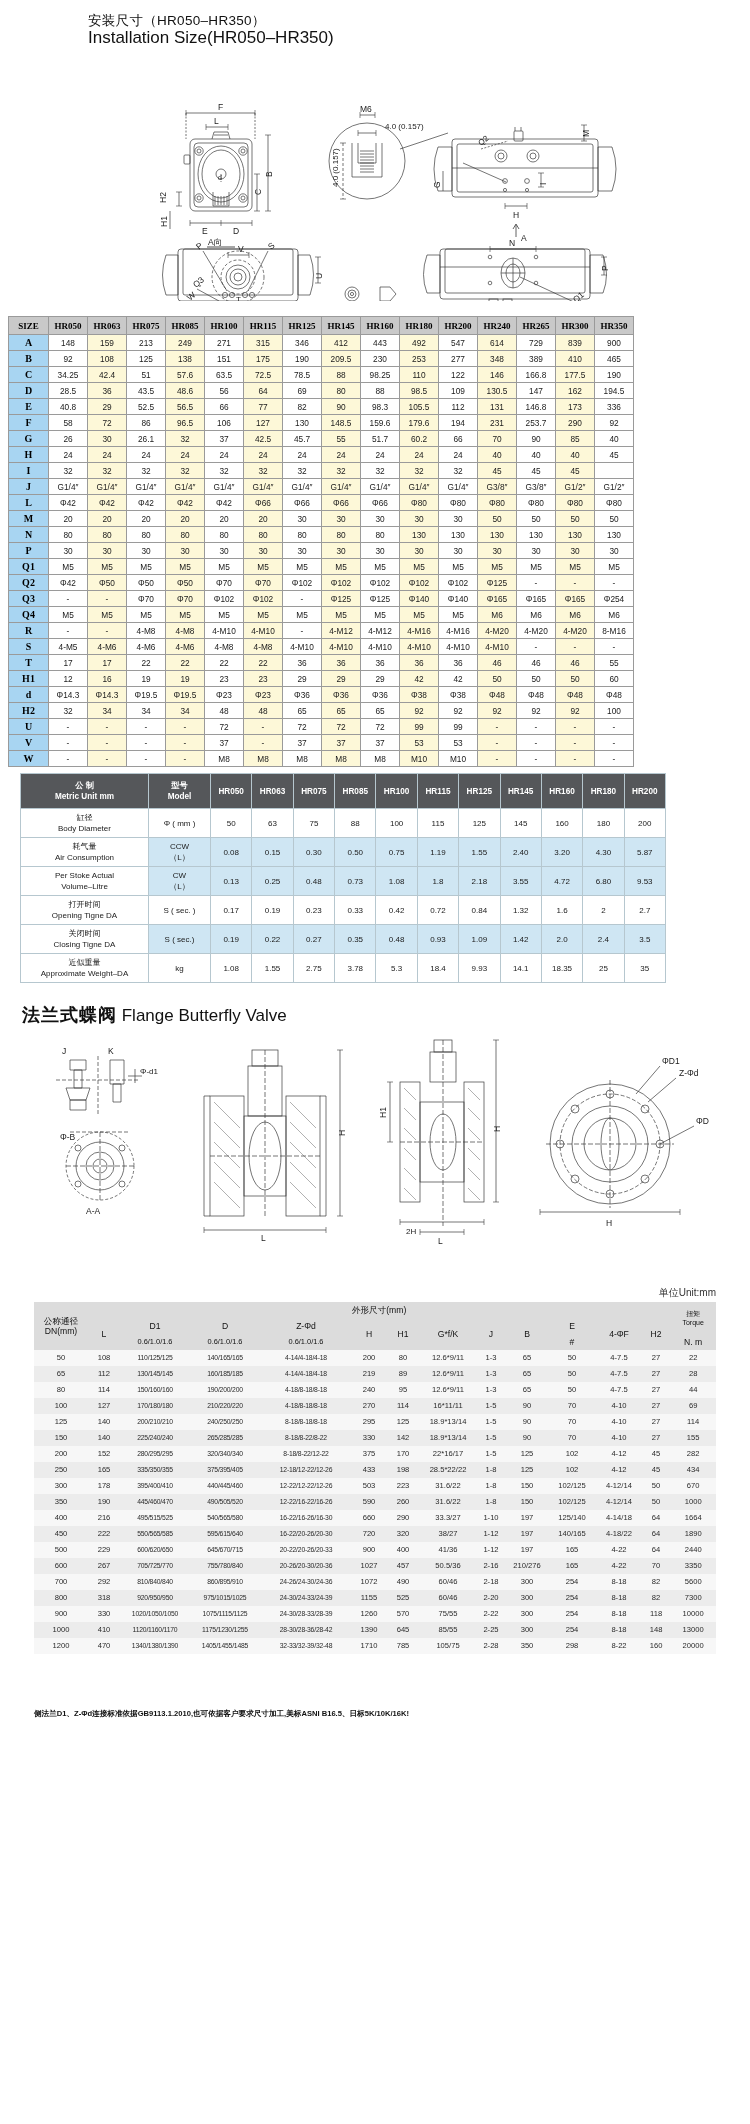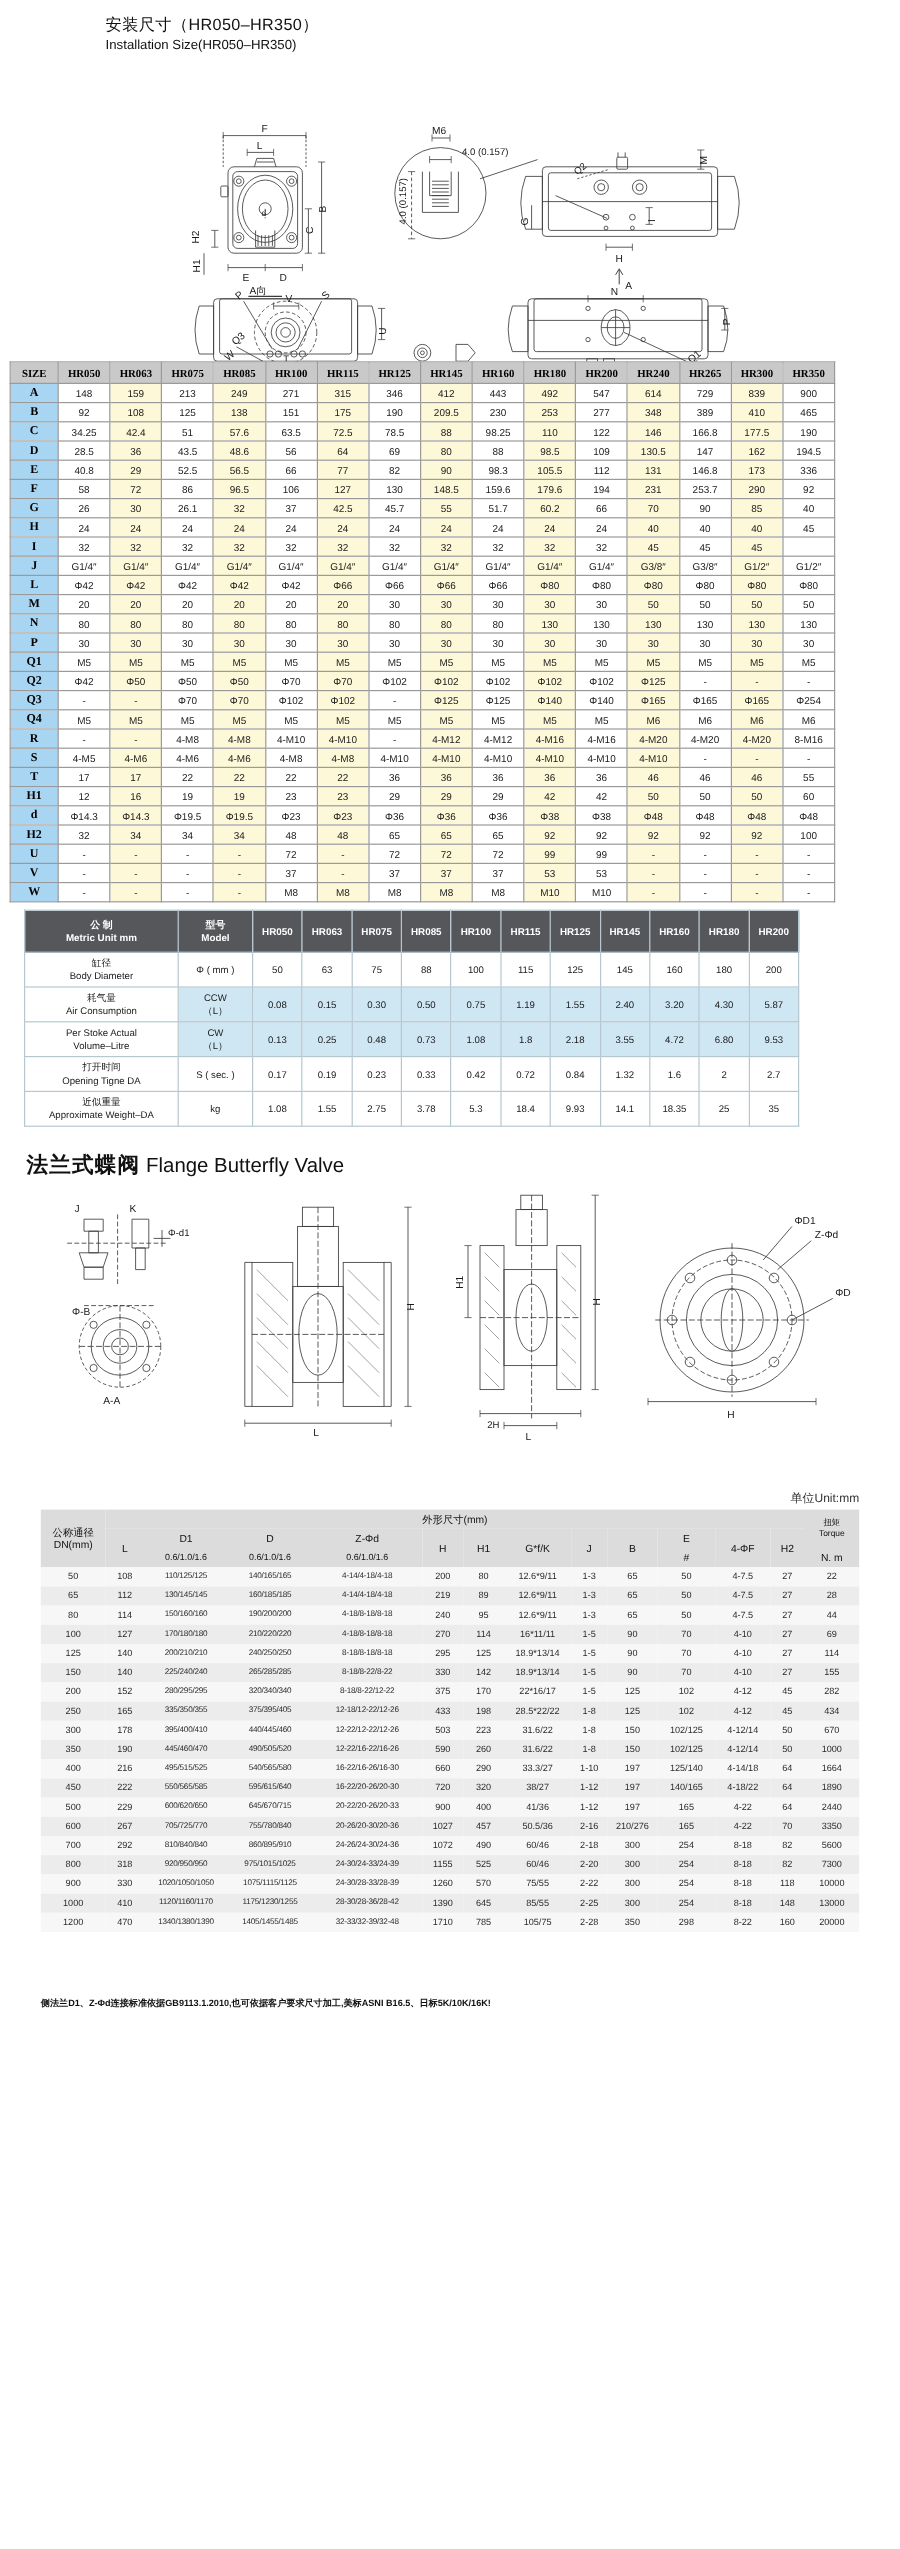--- a/index.html
+++ b/index.html
@@ -7,35 +7,35 @@
   body {
     width:750px; background:#ffffff;
     font-family:"Liberation Sans", sans-serif;
     color:#1a1a1a; -webkit-font-smoothing:antialiased;
   }
   .page { width:750px; position:relative; }
 
   
   .title-block { padding:12px 0 4px 88px; }
   .title-cn { font-size:13.5px; line-height:17px; color:#111; letter-spacing:.3px; }
-  .title-en { font-size:11px; line-height:18px; color:#111; }
+  .title-en { font-size:17px; line-height:18px; color:#111; }
 
   .sec-head { font-size:17px; line-height:24px; padding:10px 0 8px 22px; color:#111; }
   .sec-head .cn { font-weight:bold; font-size:18px; letter-spacing:1px; }
   .sec-head .en { font-weight:normal; font-size:17px; }
 
   
   .drawing { width:750px; background:#fff; position:relative; }
   .dwg-svg { display:block; }
 
   
   .size-wrap { padding:0 8px 6px 8px; }
   table.size {
-    border-collapse:collapse; width:688px;
-    font-size:8.3px; table-layout:fixed;
+    border-collapse:collapse; width:626px;
+    font-size:8.3px; table-layout:fixed;margin-top:15px;
   }
   table.size th, table.size td {
     border:1px solid #9a9a9a; text-align:center; height:16px;
     padding:0 1px; font-weight:normal; white-space:nowrap; overflow:hidden;
   }
   table.size thead th {
     background:#c9c9c9; font-weight:bold; font-size:9px;
     font-family:"Liberation Serif", serif; height:18px; color:#000;
   }
   table.size td.rowlabel {
@@ -927,20 +927,40 @@
             <td>0.19</td>
             <td>0.23</td>
             <td>0.33</td>
             <td>0.42</td>
             <td>0.72</td>
             <td>0.84</td>
             <td>1.32</td>
             <td>1.6</td>
             <td>2</td>
             <td>2.7</td>
+          </tr>
+          <tr class="band">
+            <td class="lbl">
+              <div>关闭时间</div>
+              <div>Closing Tigne DA</div>
+            </td>
+            <td>
+              <div>S ( sec.)</div>
+            </td>
+            <td>0.19</td>
+            <td>0.22</td>
+            <td>0.27</td>
+            <td>0.35</td>
+            <td>0.48</td>
+            <td>0.93</td>
+            <td>1.09</td>
+            <td>1.42</td>
+            <td>2.0</td>
+            <td>2.4</td>
+            <td>3.5</td>
           </tr>
           <tr class="white">
             <td class="lbl">
               <div>近似重量</div>
               <div>Approximate Weight–DA</div>
             </td>
             <td>
               <div>kg</div>
             </td>
             <td>1.08</td>

